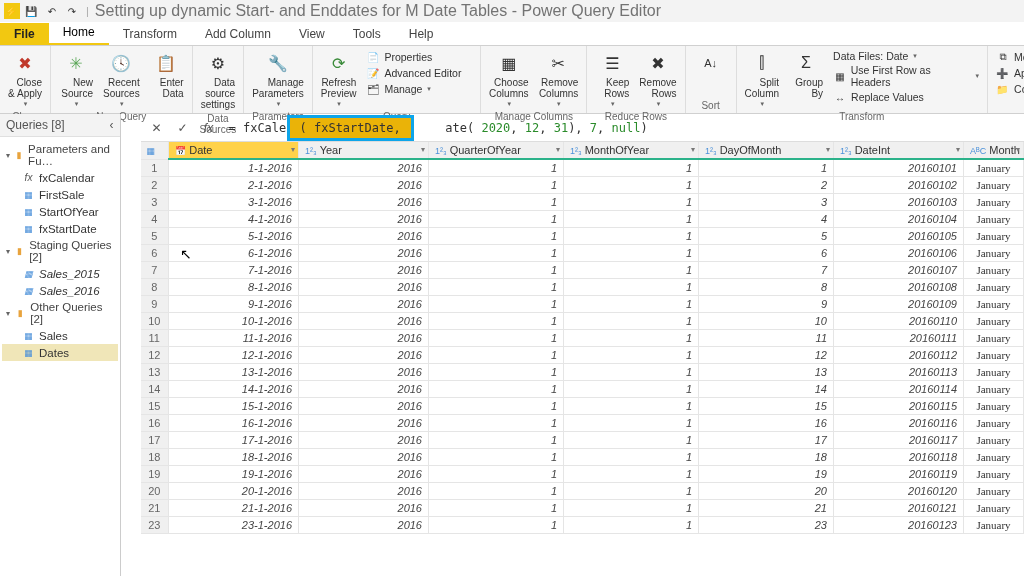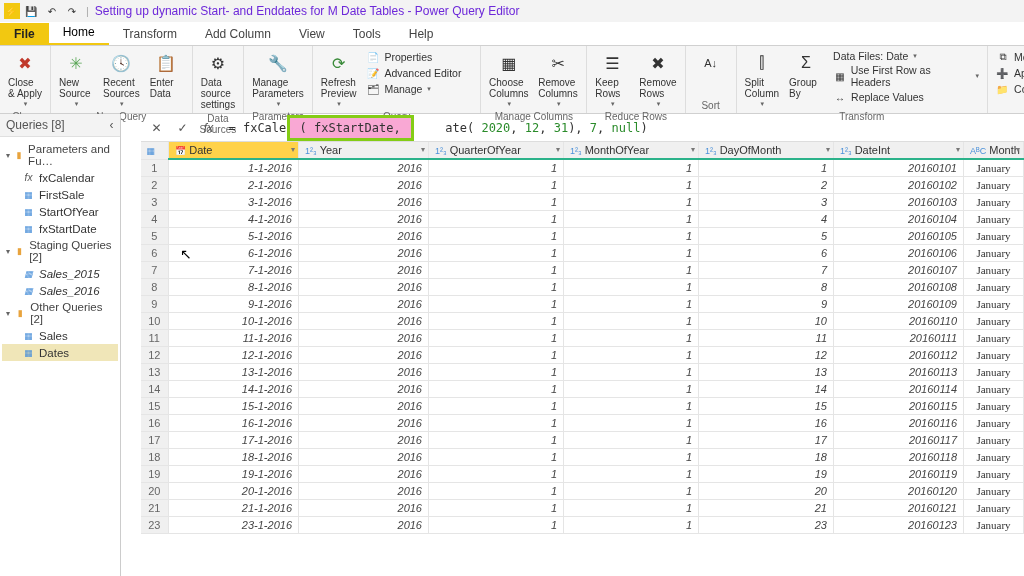--- a/index.html
+++ b/index.html
@@ -1,32 +1,32 @@
 <!DOCTYPE html>
 <html><head>
 <meta charset="utf-8">
 <style>
   * { box-sizing: border-box; margin: 0; padding: 0; }
   body { font-family: "Segoe UI", Arial, sans-serif; font-size: 11px; color: #333; background: #fff; width: 1024px; height: 576px; overflow: hidden; }
   .titlebar { height: 22px; background: #f3f3f3; display: flex; align-items: center; padding: 0 4px; }
   .titlebar .qat { display: flex; gap: 4px; align-items: center; }
   .titlebar .qat .ic { width: 16px; height: 16px; display: flex; align-items: center; justify-content: center; font-size: 10px; }
   .titlebar .sep { color: #aaa; margin: 0 6px; }
-  .titlebar .title { color: #6d28d9; font-size: 12px; }
+  .titlebar .title { color: #737373; font-size: 16px; }
   .menutabs { height: 24px; background: #fff; display: flex; align-items: flex-end; border-bottom: 1px solid #d0d0d0; }
   .menutabs .tab { padding: 4px 14px; font-size: 12px; color: #444; cursor: pointer; }
   .menutabs .tab.file { background: #f2c811; color: #222; font-weight: 600; }
   .menutabs .tab.active { border-bottom: 2px solid #f2c811; color: #000; }
   .ribbon { height: 68px; background: #f5f5f5; display: flex; border-bottom: 1px solid #d0d0d0; }
   .rgroup { display: flex; flex-direction: column; border-right: 1px solid #ddd; padding: 2px 6px 0; }
   .rgroup .btns { flex: 1; display: flex; align-items: flex-start; gap: 6px; }
   .rgroup .lbl { text-align: center; font-size: 10px; color: #666; padding: 1px 0 2px; }
   .bigbtn { display: flex; flex-direction: column; align-items: center; gap: 1px; padding: 2px 2px; cursor: pointer; min-width: 38px; }
   .bigbtn .ico { width: 26px; height: 26px; display: flex; align-items: center; justify-content: center; font-size: 16px; }
-  .bigbtn .t { font-size: 10px; text-align: left; line-height: 11px; }
+  .bigbtn .t { font-size: 10px; text-align: right; line-height: 11px; }
   .smallcol { display: flex; flex-direction: column; gap: 0; min-width: 110px; padding-top: 1px; }
   .smallrow { display: flex; align-items: center; gap: 4px; font-size: 10.5px; padding: 1px 2px; cursor: pointer; }
   .smallrow .si { width: 14px; height: 14px; display: flex; align-items: center; justify-content: center; font-size: 10px; }
   .drop::after { content: "▾"; font-size: 7px; color: #666; margin-left: 1px; }
   .content { display: flex; height: calc(576px - 22px - 24px - 68px); gap: 20px; }
   .qpanel { width: 138px; border-right: 1px solid #ccc; background: #fff; display: flex; flex-direction: column; }
   .qhdr { display: flex; align-items: center; justify-content: space-between; padding: 4px 6px; font-size: 12px; color: #555; border-bottom: 1px solid #e0e0e0; background: #f3f3f3; }
   .qtree { padding: 4px 2px; overflow: auto; }
   .qnode { display: flex; align-items: center; gap: 4px; padding: 2px 4px; font-size: 11.5px; cursor: pointer; }
   .qnode.group { font-weight: 400; color: #444; }
@@ -35,21 +35,21 @@
   .qnode.italic { font-style: italic; }
   .qico { width: 13px; height: 13px; display: inline-flex; align-items: center; justify-content: center; font-size: 9px; }
   .folder { color: #e8a33d; }
   .tblico { color: #4a90d9; }
   .fx { color: #555; font-style: italic; font-size: 10px; }
   .tri { color: #666; font-size: 8px; }
   .main { flex: 1; display: flex; flex-direction: column; }
   .fbar { height: 28px; display: flex; align-items: center; padding: 0 6px; gap: 6px; border-bottom: 1px solid #ddd; }
   .fbar .fbtn { width: 20px; height: 20px; display: flex; align-items: center; justify-content: center; cursor: pointer; font-size: 12px; color: #555; }
   .fbar .formula { flex: 1; font-family: Consolas, monospace; font-size: 12px; position: relative; padding: 2px 4px; }
-  .highlight-box { position: absolute; border: 3px solid #84cc16; background: #f9a8d4; padding: 3px 10px; left: 62px; top: -4px; font-family: Consolas, monospace; }
+  .highlight-box { position: absolute; border: 3px solid #0ea5e9; background: #eab308; padding: 3px 10px; left: 62px; top: -4px; font-family: Consolas, monospace; }
   .grid { flex: 1; overflow: auto; }
   table { border-collapse: collapse; width: 100%; table-layout: fixed; }
   th, td { border-right: 1px solid #e5e5e5; border-bottom: 1px solid #e5e5e5; padding: 2px 6px; font-size: 11px; height: 17px; white-space: nowrap; overflow: hidden; }
   th { background: #f0f0f0; text-align: left; font-weight: normal; position: relative; }
   th.sel { background: #ffd24a; }
   th .typeico { color: #4a90d9; font-size: 9px; margin-right: 3px; }
   th .dd { position: absolute; right: 3px; top: 3px; font-size: 8px; color: #777; }
   td.rownum { background: #f0f0f0; text-align: center; color: #666; width: 26px; }
   td.ri { text-align: right; font-style: italic; color: #444; }
   td.li { text-align: center; font-family: Liberation Serif, serif; }

